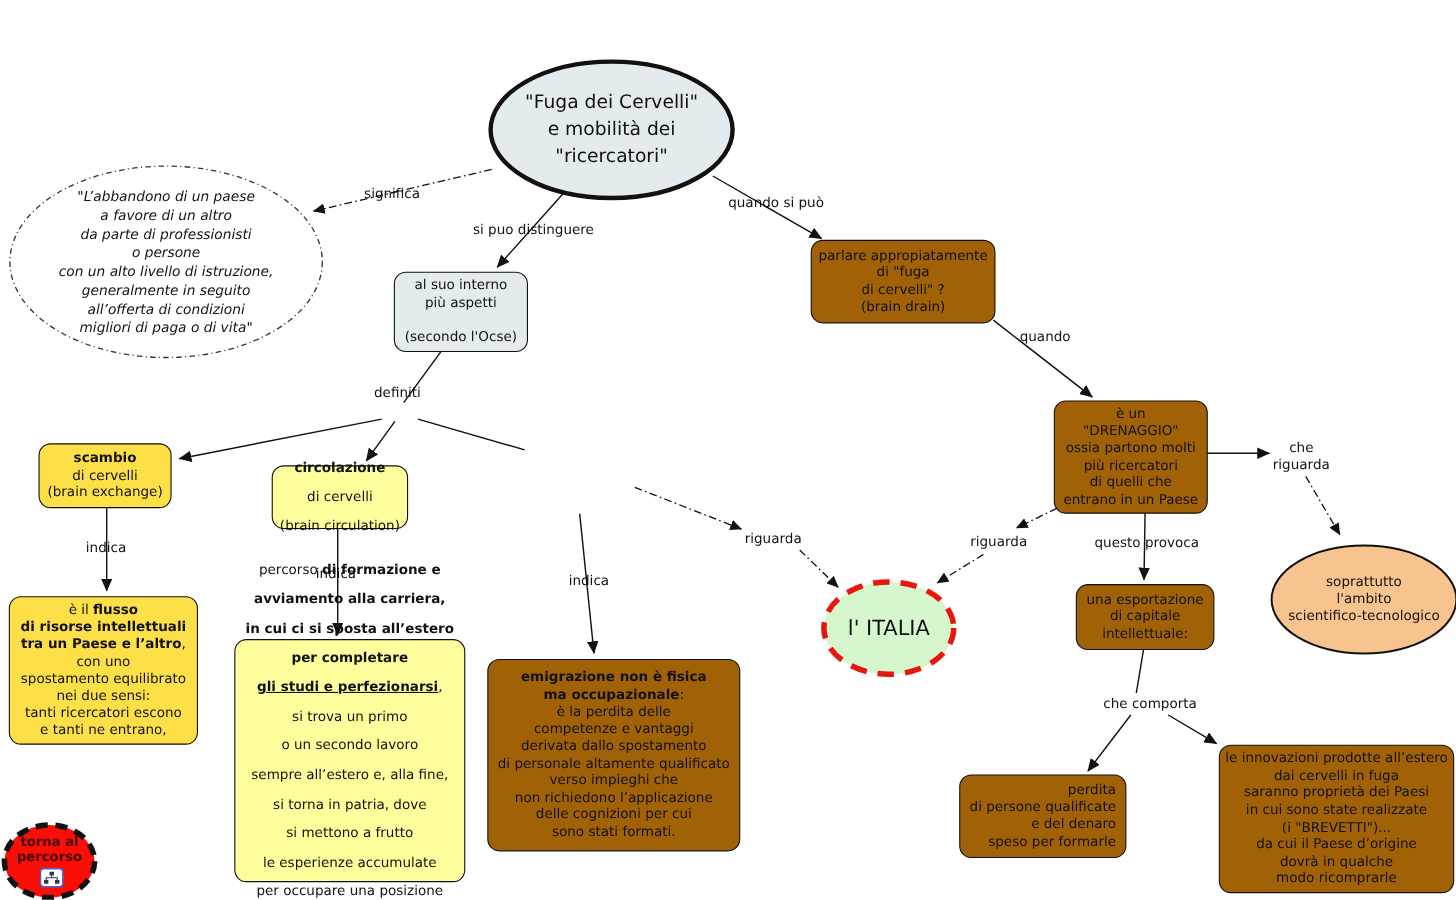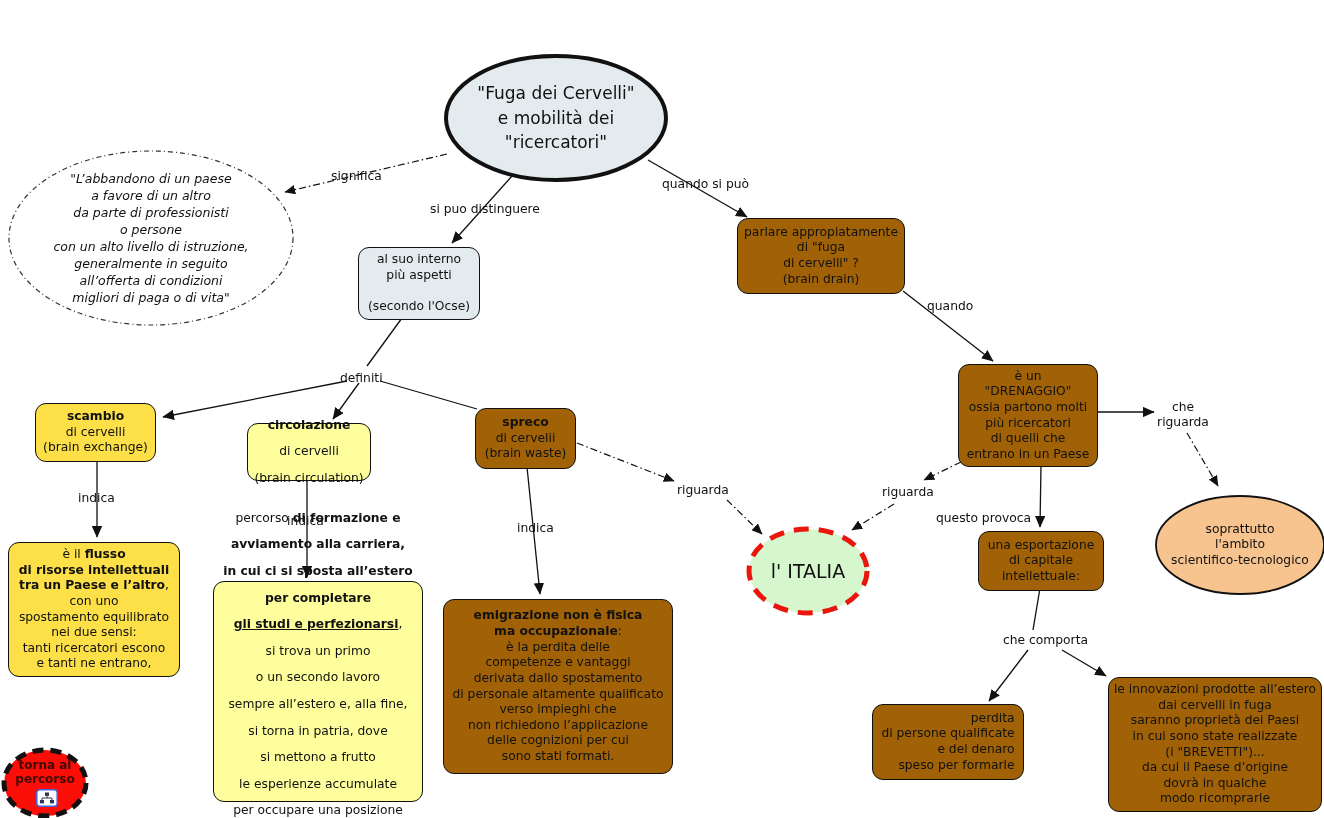--- a/index.html
+++ b/index.html
@@ -120,25 +120,20 @@
       <div><span>di cervelli</span></div>
       <div><span>(brain exchange)</span></div>
     </div>
 
   <div class="node box yellow" style="left:247px;top:423px;width:122px;height:56px;">
       <div><span style="font-weight: bold;">circolazione</span></div>
       <div><span>di cervelli</span></div>
       <div><span>(brain circulation)</span></div>
     </div>
 
-  <div class="node box orange" style="left:475px;top:408px;width:99px;height:59px;">
-      <div><span style="font-weight: bold;">spreco</span></div>
-      <div><span>di cervelii</span></div>
-      <div><span>(brain waste)</span></div>
-    </div>
 
   <div class="node box green" style="left:8px;top:542px;width:170px;height:133px;">
       <div><span>è il </span><span style="font-weight: bold;">flusso</span></div>
       <div><span style="font-weight: bold;">di risorse intellettuali</span></div>
       <div><span style="font-weight: bold;">tra un Paese e l’altro</span><span>,</span></div>
       <div><span>con uno</span></div>
       <div><span>spostamento equilibrato</span></div>
       <div><span>nei due sensi:</span></div>
       <div><span>tanti ricercatori escono</span></div>
       <div><span>e tanti ne entrano,</span></div>
@@ -189,24 +184,24 @@
 in cui sono state realizzate
 (i "BREVETTI")...
 da cui il Paese d’origine
 dovrà in qualche
 modo ricomprarle</div>
 
   <div class="label" style="left:331px;top:169px;">significa</div>
   <div class="label" style="left:430px;top:202px;">si puo distinguere</div>
   <div class="label" style="left:662px;top:177px;">quando si può</div>
   <div class="label" style="left:927px;top:299px;">quando</div>
-  <div class="label" style="left:340px;top:371px;">definiti</div>
+  <div class="label" style="left:340px;top:350px;">definiti</div>
   <div class="label" style="left:78px;top:491px;">indica</div>
   <div class="label" style="left:287px;top:514px;">indica</div>
   <div class="label" style="left:517px;top:521px;">indica</div>
   <div class="label" style="left:677px;top:483px;">riguarda</div>
   <div class="label" style="left:882px;top:485px;">riguarda</div>
-  <div class="label" style="left:936px;top:486px;margin-top:25px;">questo provoca</div>
+  <div class="label" style="left:995px;top:486px;">questo provoca</div>
   <div class="label" style="left:1157px;top:400px;width:52px;">che
 riguarda</div>
   <div class="label" style="left:1003px;top:633px;">che comporta</div>
 
 </div>
 
 </body></html>

